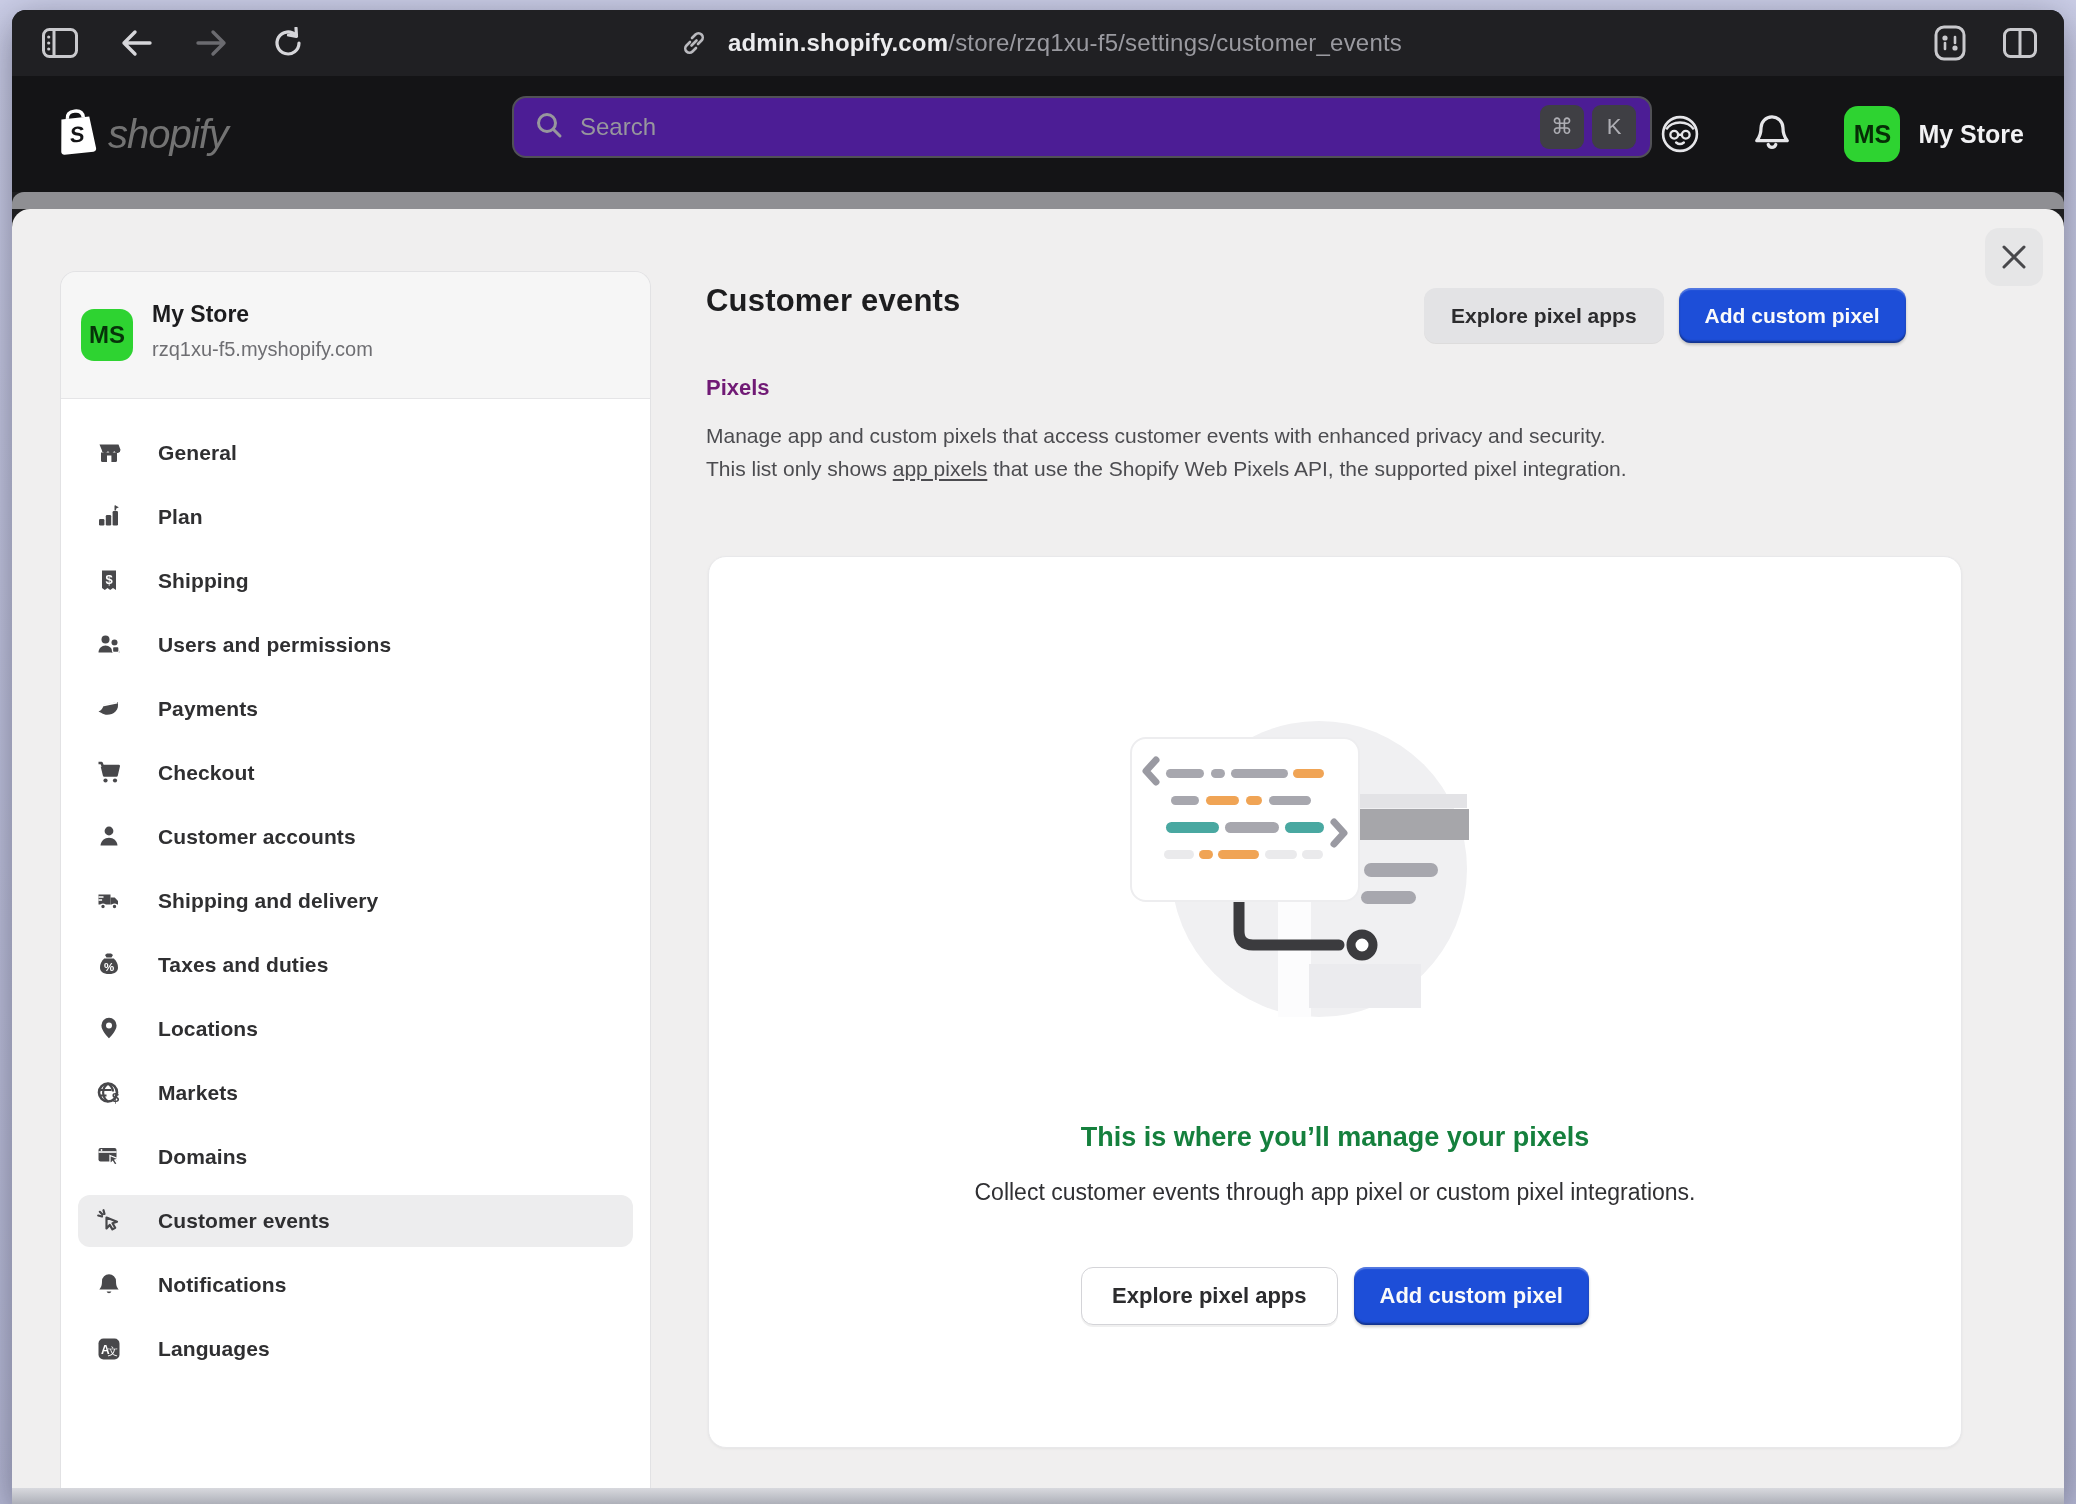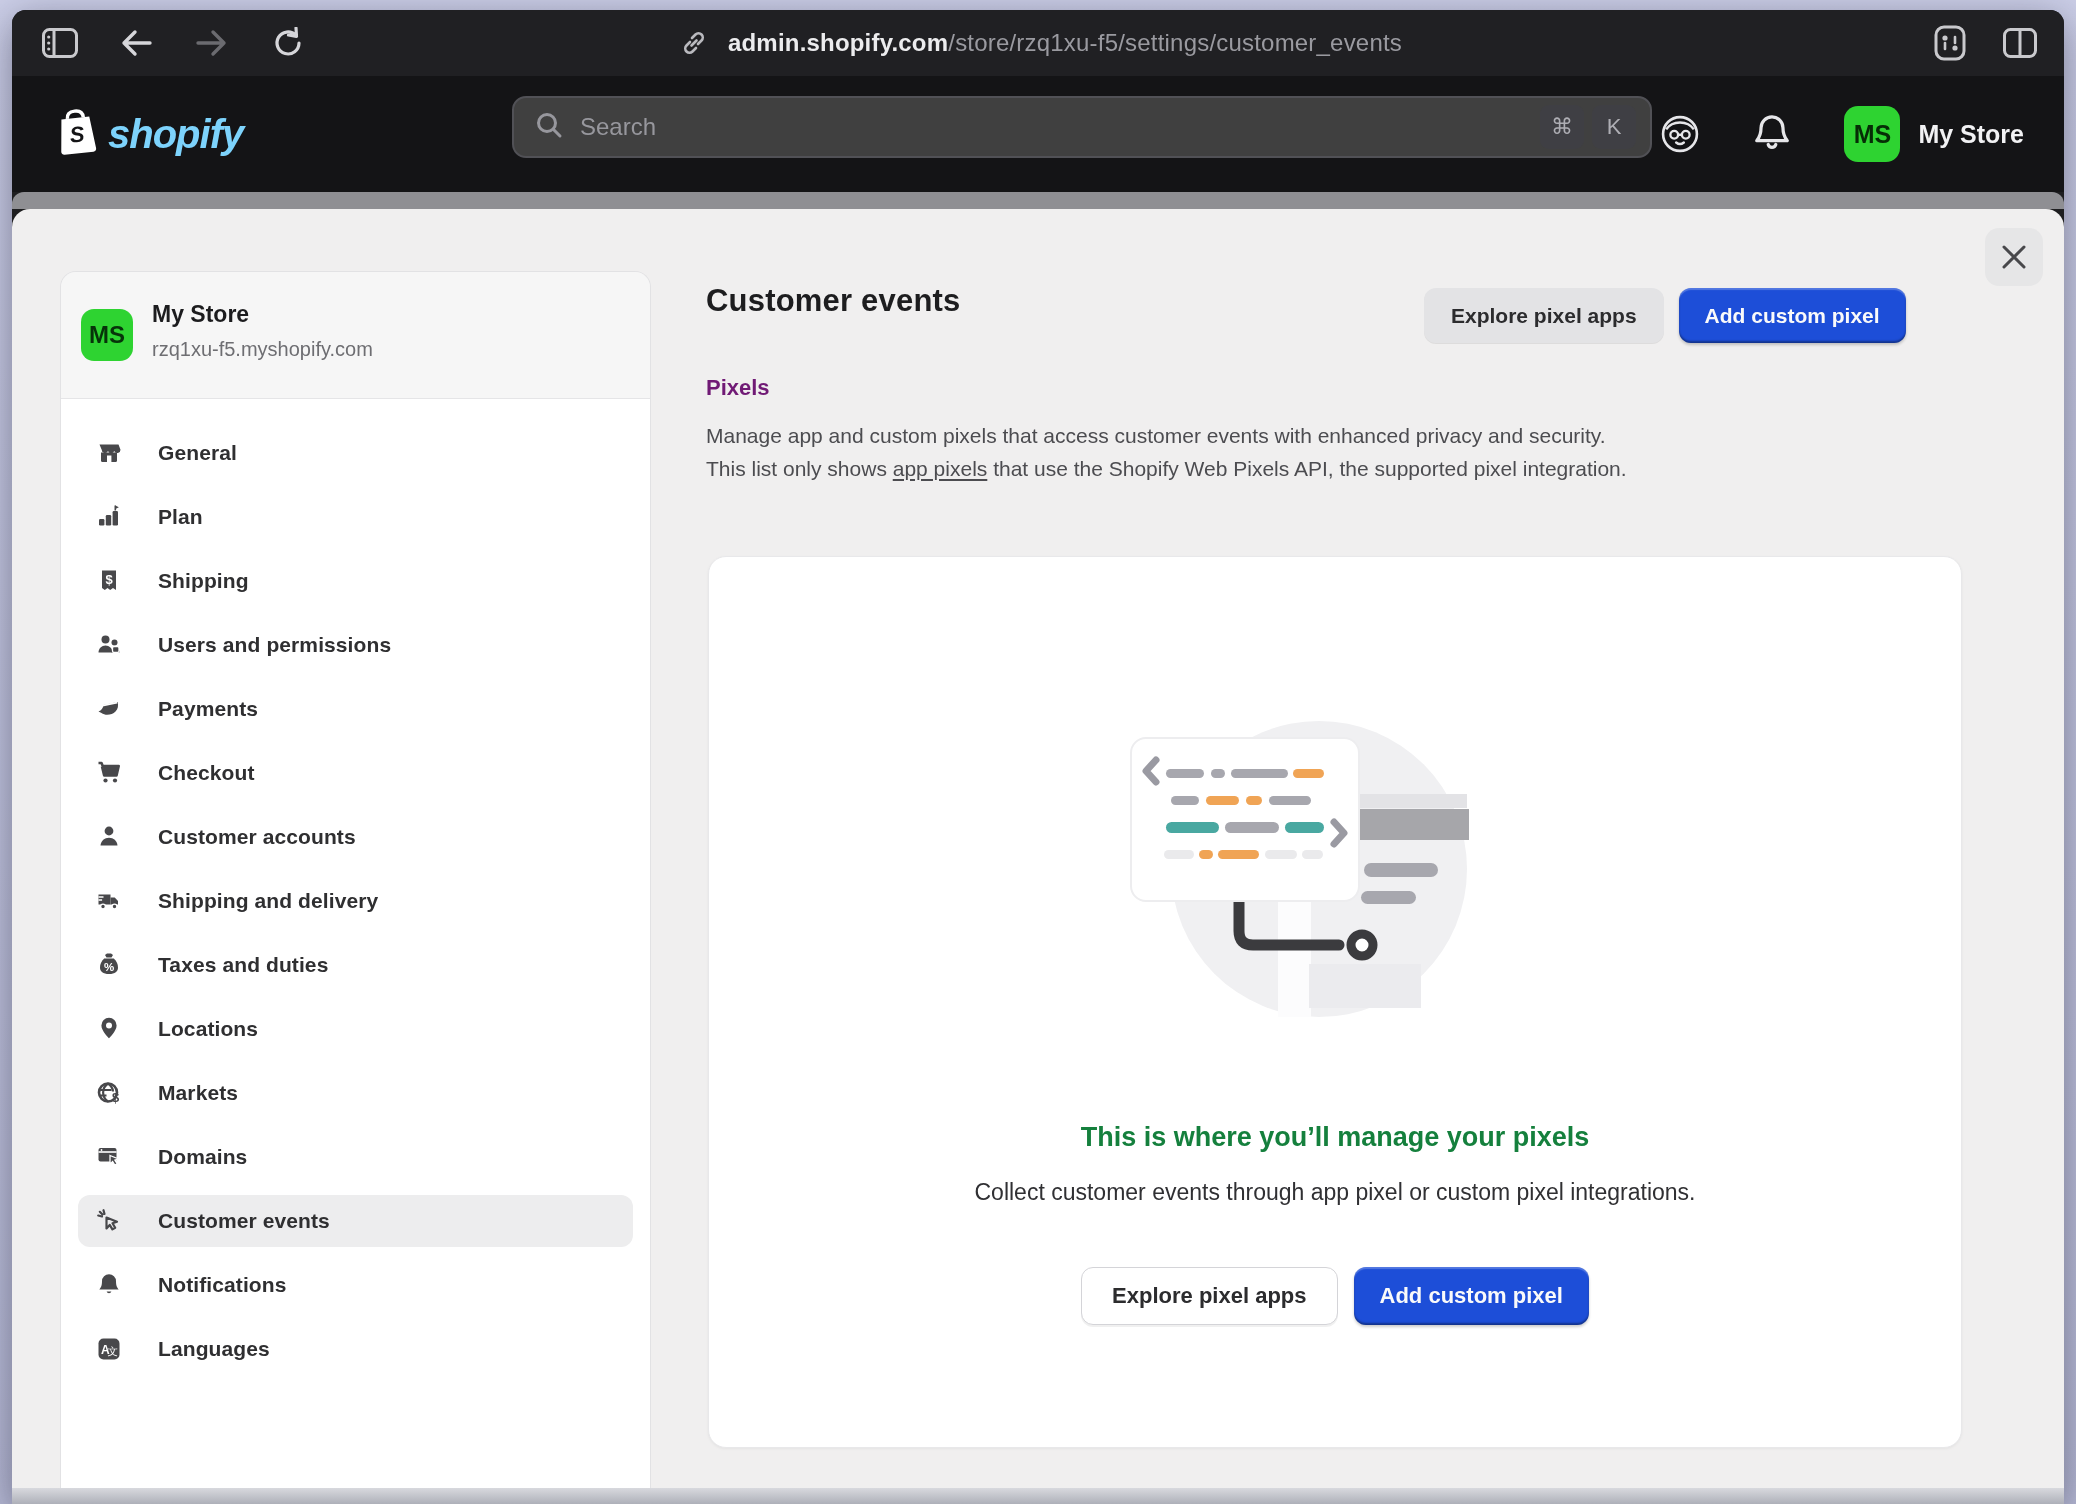--- a/index.html
+++ b/index.html
@@ -23,23 +23,23 @@
   .url-text { font-size:24px; letter-spacing:.2px; }
   .url-host { color:#ececee; font-weight:700; }
   .url-path { color:#9a9aa0; font-weight:500; }
   .chrome-right { position:absolute; right:24px; top:0; height:100%; display:flex; align-items:center; gap:30px; }
 
   
   .app-header { height:116px; background:#141416; position:relative; flex:0 0 auto;
     display:flex; align-items:center; }
   .logo { position:absolute; left:44px; top:0; height:100%; display:flex; align-items:center; gap:10px; }
   .logo-bag { transform:rotate(-6deg); }
-  .logo-word { color:#7dd3fc; font-size:40px; font-weight:700; letter-spacing:-1px; font-style:italic; }
+  .logo-word { color:#737373; font-size:40px; font-weight:400; letter-spacing:-1px; font-style:italic; }
   .search-pill { position:absolute; left:500px; top:20px; width:1140px; height:62px;
-    background:#404040; border:2px solid #515156; border-radius:14px;
+    background:#4c1d95; border:2px solid #515156; border-radius:14px;
     display:flex; align-items:center; padding:0 14px 0 20px; }
   .search-pill .magnifier { flex:0 0 auto; margin-right:16px; }
   .search-placeholder { color:#97979d; font-size:24px; flex:1 1 auto; }
   .kbd-group { display:flex; gap:8px; }
   .kbd { min-width:44px; height:44px; background:#3f3f44; border-radius:9px; color:#aeaeb4;
     font-size:22px; display:flex; align-items:center; justify-content:center; padding:0 10px; }
   .header-right { position:absolute; right:40px; top:0; height:100%; display:flex; align-items:center; gap:52px; }
   .avatar-chip { display:flex; align-items:center; gap:18px; }
   .avatar-sq { width:56px; height:56px; border-radius:14px; background:#2ed331;
     display:flex; align-items:center; justify-content:center;

